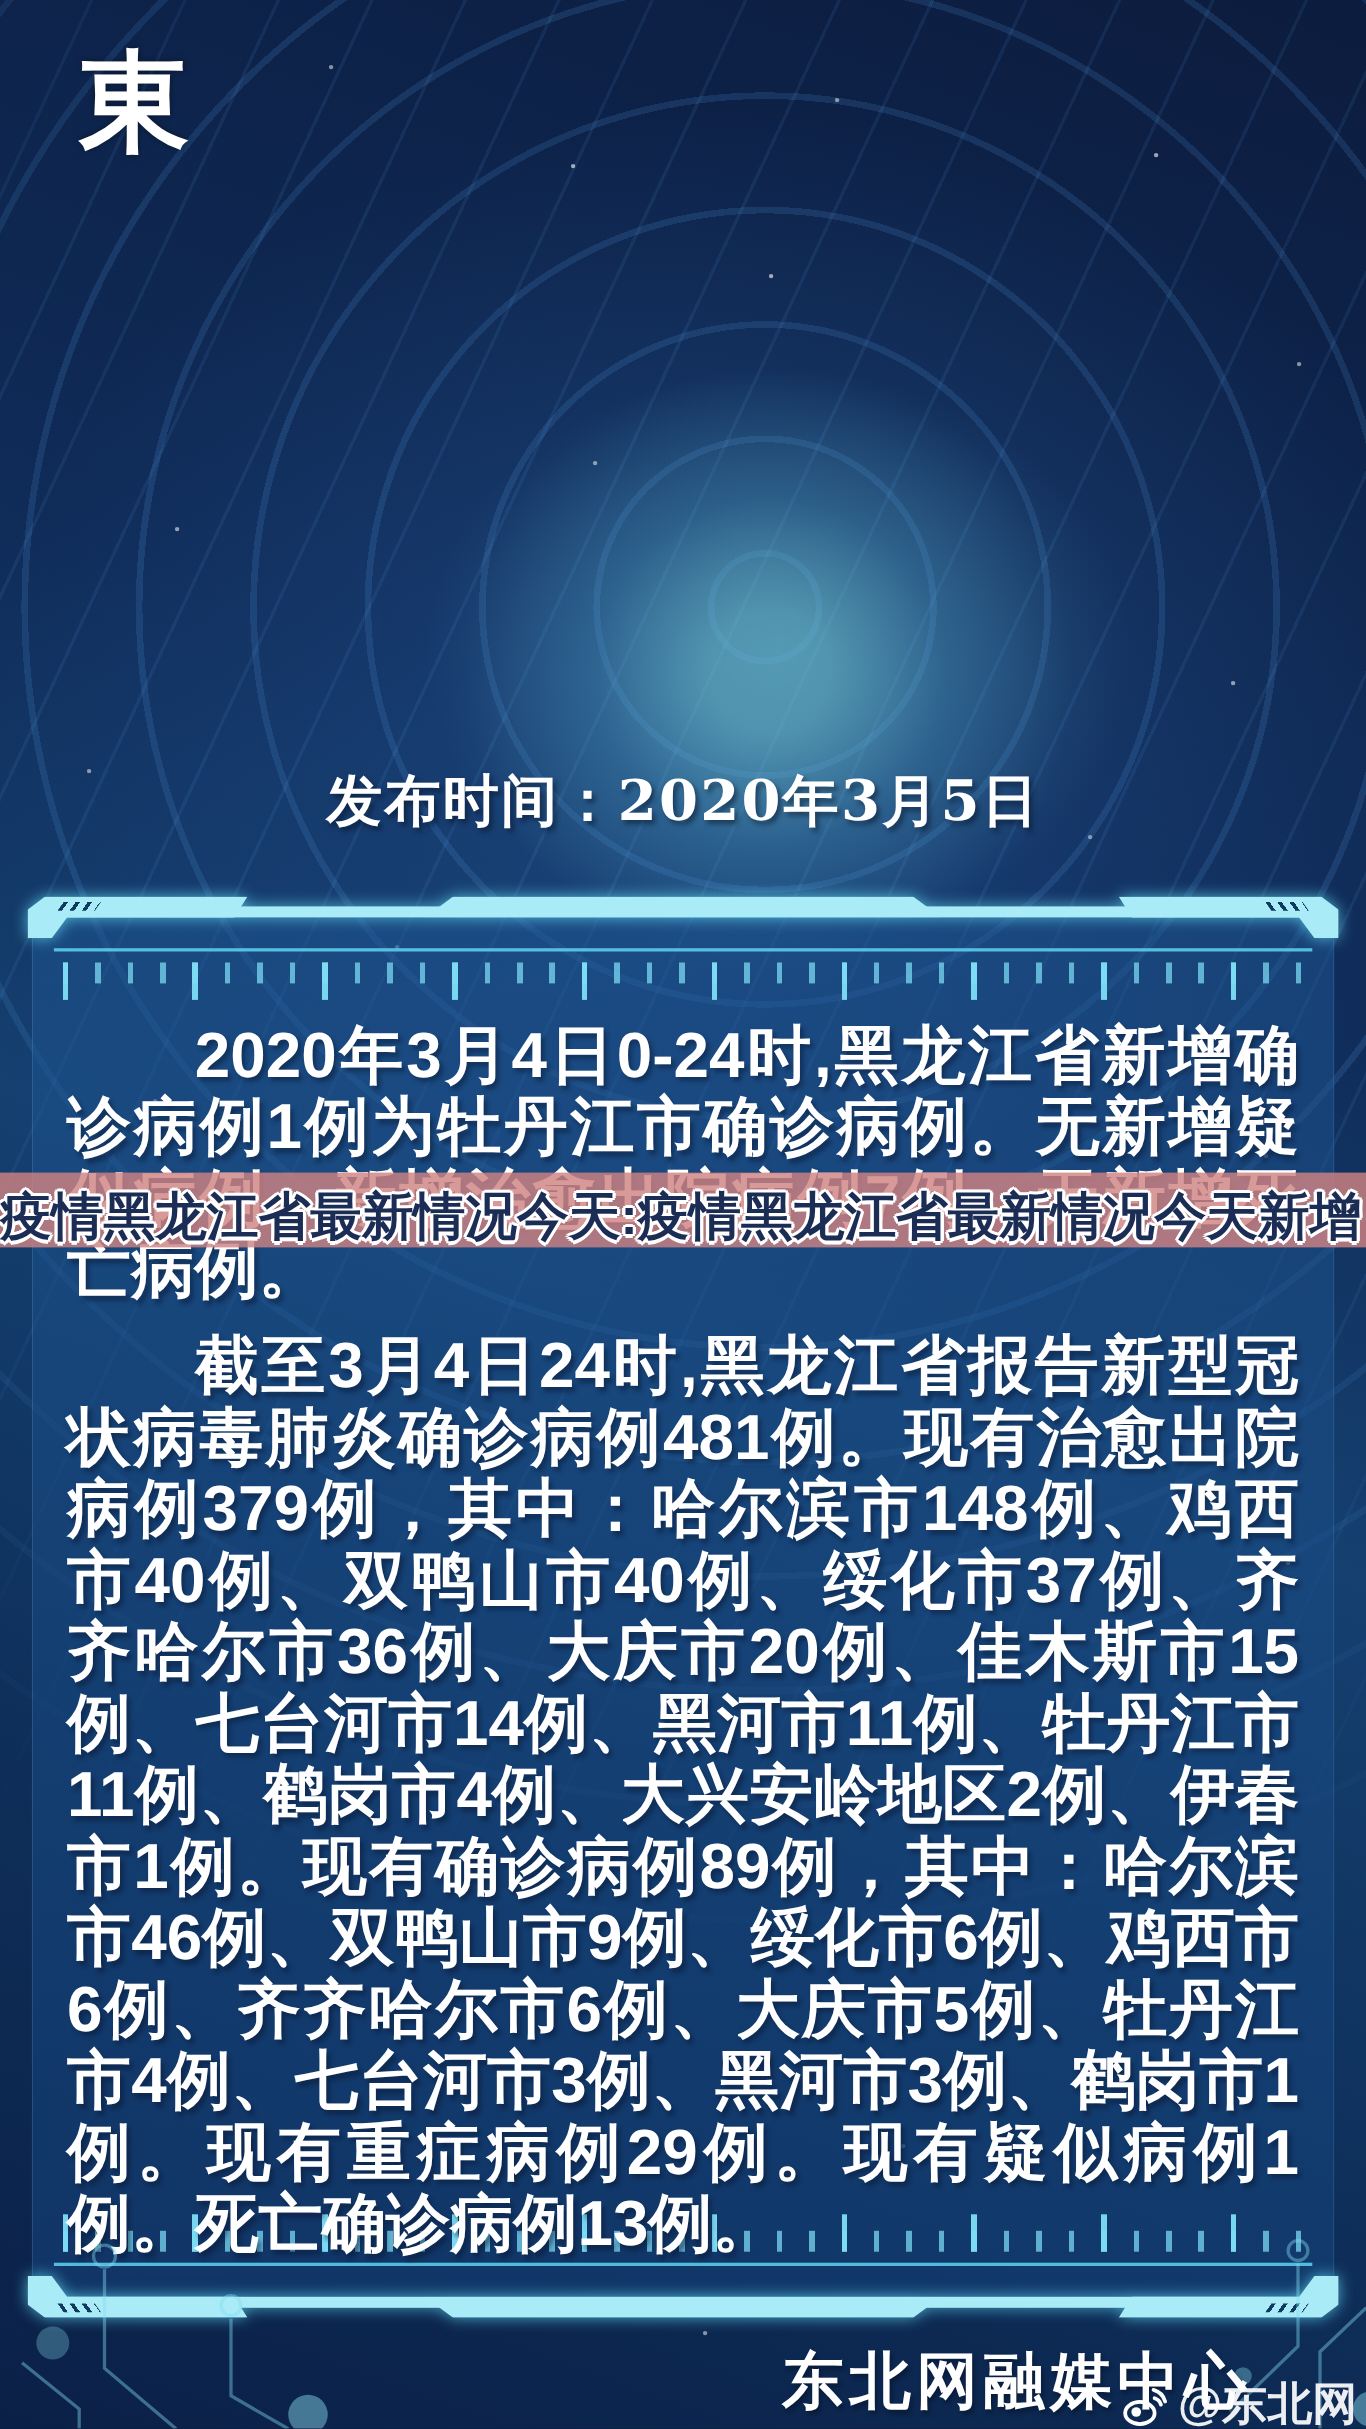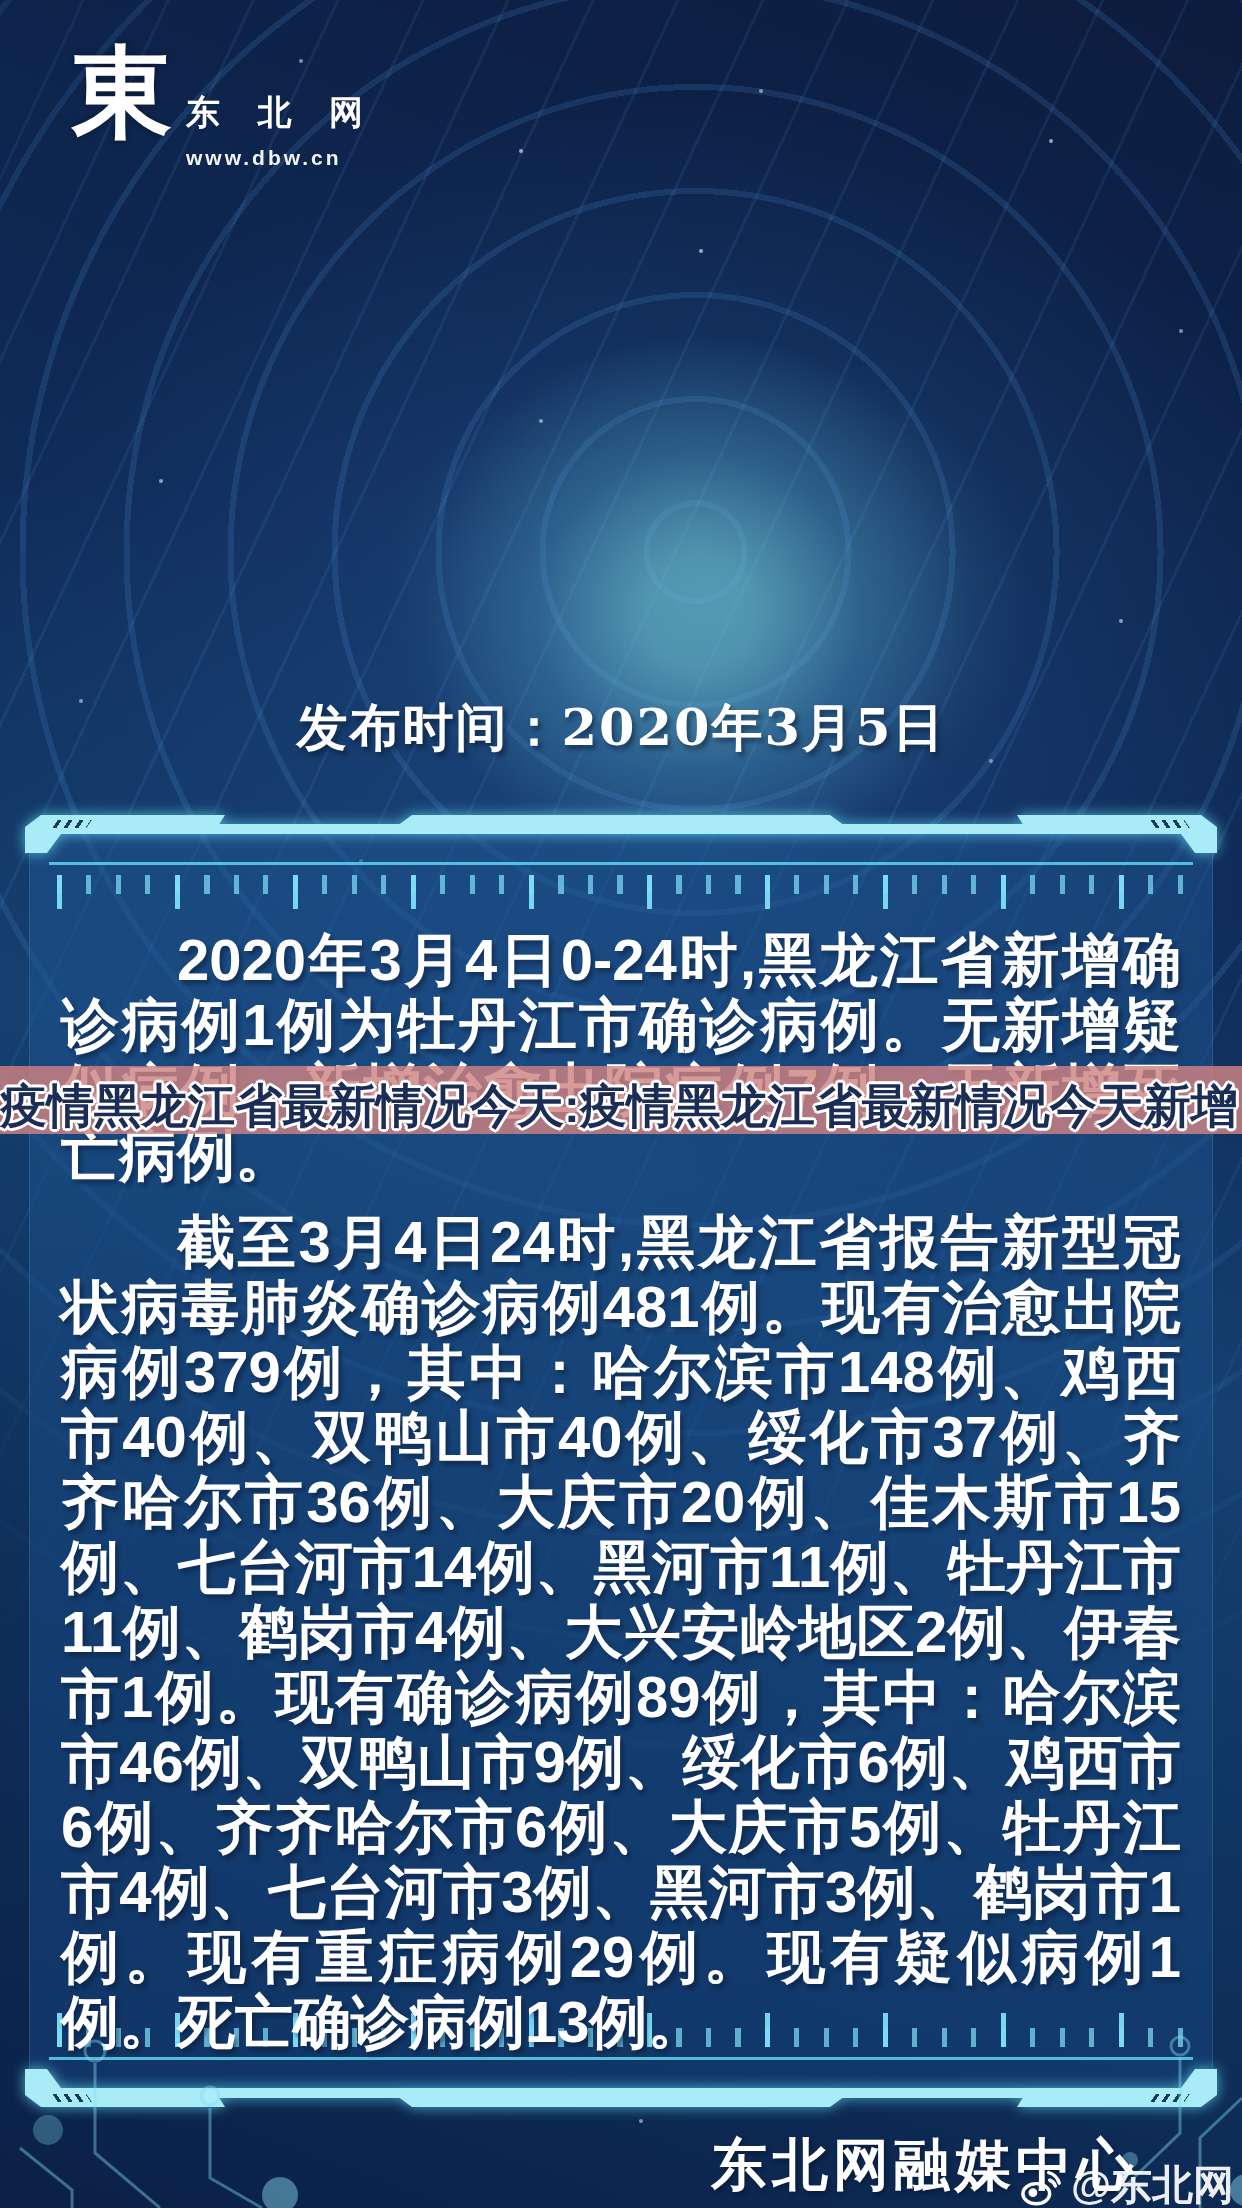--- a/index.html
+++ b/index.html
@@ -164,24 +164,20 @@
 <body>
 
 <div class="screen">
 
   <div class="bg-rings"></div>
   <div class="bg-glow"></div>
   <div class="stars"></div>
 
   <header class="logo">
     <div class="logo-glyph">東</div>
-    <div class="logo-text">
-      <div class="logo-name">东 北 网</div>
-      <div class="logo-url">www.dbw.cn</div>
-    </div>
   </header>
 
   <div class="publish-line">发布时间：2020年3月5日</div>
 
   <section class="panel">
     <div class="panel-fill"></div>
 
     <div class="edge top">
       <div class="bar"></div>
       <div class="corner left"></div>

